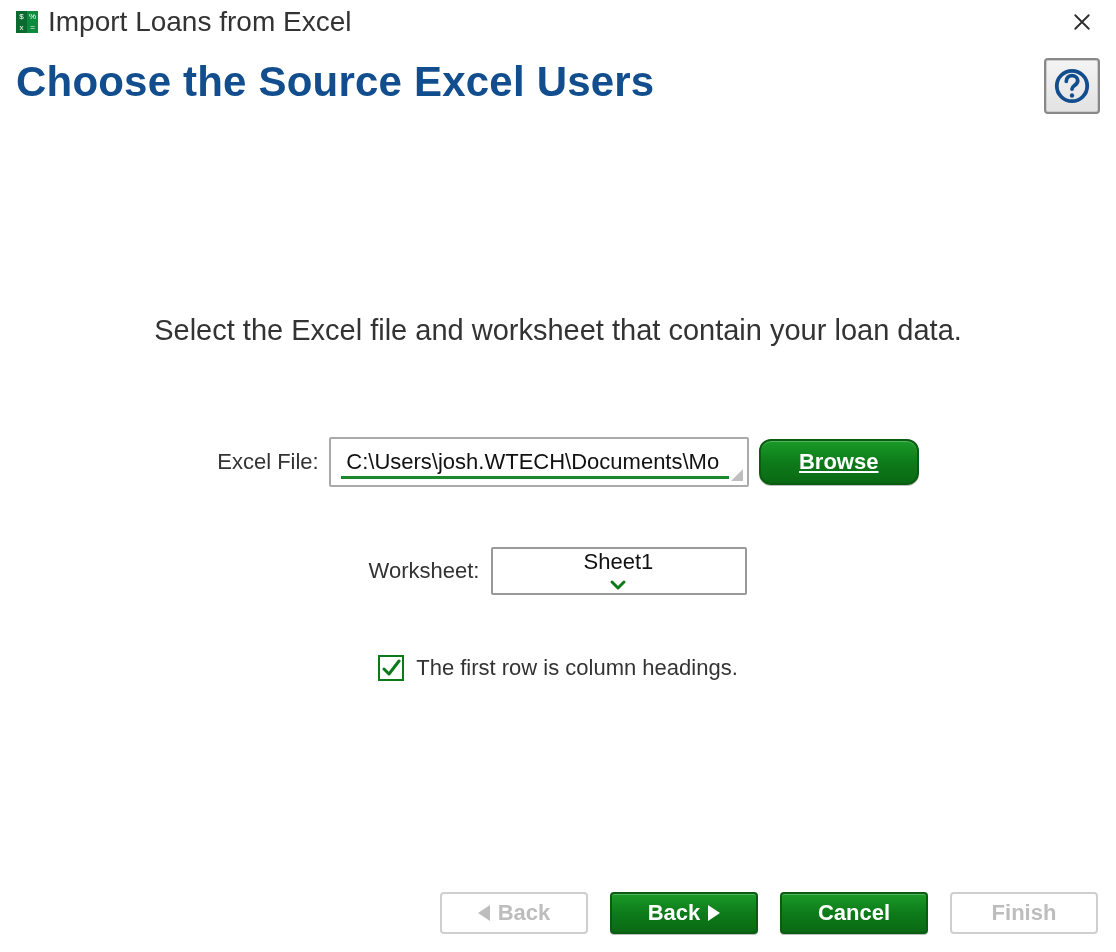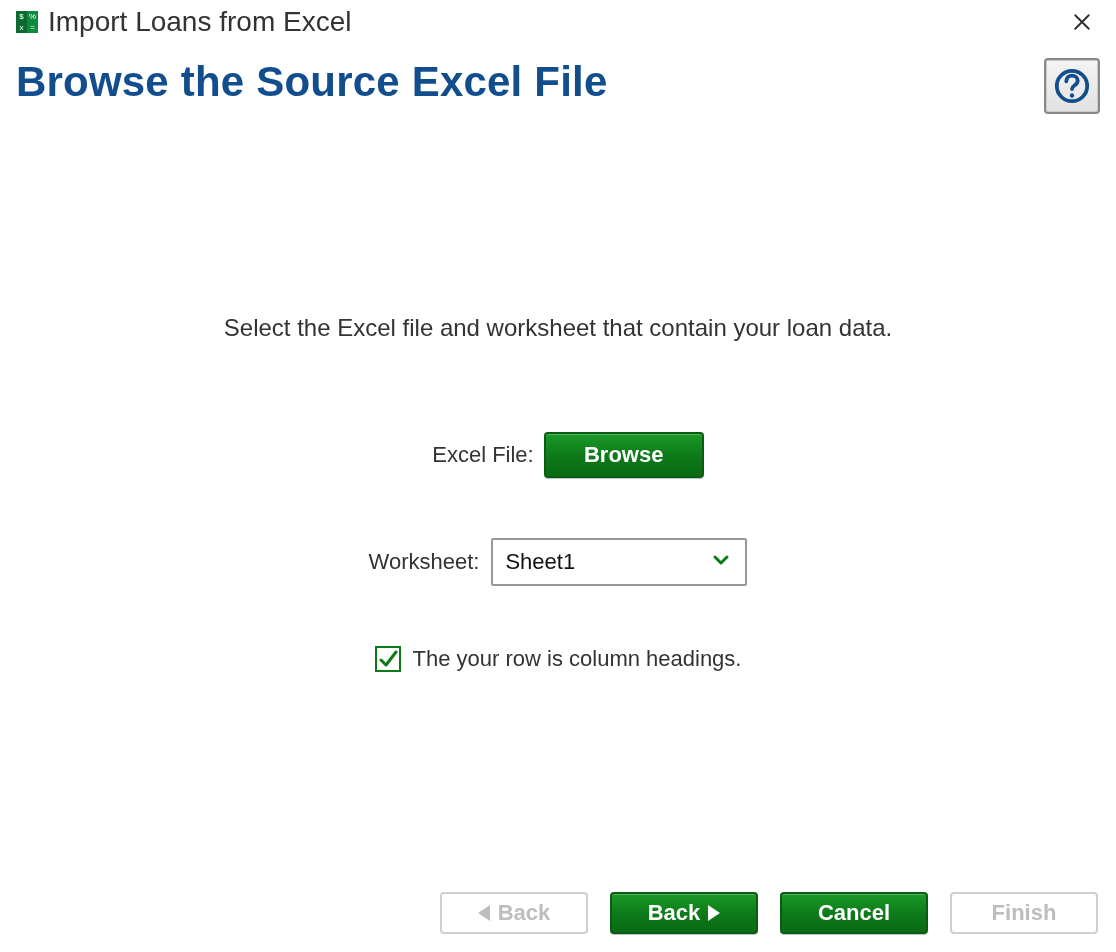--- a/index.html
+++ b/index.html
@@ -13,31 +13,31 @@
   .app-icon .q3 { background:#0b6a2f; }
   .app-icon .q4 { background:#0d8a3d; }
   .title-text { font-size:28px; color:#333; }
   .close-btn { width:44px; height:36px; display:flex; align-items:center; justify-content:center; cursor:pointer; }
   .close-btn svg { width:18px; height:18px; }
   .header-row { display:flex; align-items:flex-start; justify-content:space-between; padding:14px 16px 0 16px; }
   .page-title { font-size:42px; font-weight:700; color:#124e8e; margin:0; letter-spacing:0.2px; }
   .help-btn { width:56px; height:56px; border:2px solid #888; border-radius:4px; background:linear-gradient(#f4f4f4,#e2e2e2); display:flex; align-items:center; justify-content:center; cursor:pointer; box-shadow:inset 0 0 0 1px #ccc; }
   .help-btn svg { width:38px; height:38px; }
   .content { padding-top:200px; text-align:center; }
-  .instruction { font-size:24px; color:#333; }
+  .instruction { font-size:29px; color:#333; }
   .file-row { display:flex; align-items:center; justify-content:center; gap:10px; margin-top:90px;margin-left:20px; }
   .label { font-size:22px; color:#333; }
   .file-input { width:420px; height:50px; border:2px solid #aaa; border-radius:2px; position:relative; background:#fff; overflow:hidden; }
   .file-input .txt { position:absolute; left:10px; right:22px; top:0; height:46px; line-height:46px; font-size:22px; color:#111; white-space:nowrap; overflow:hidden; }
   .file-input .underline { position:absolute; left:10px; right:18px; bottom:6px; height:3px; background:#1b8a2d; }
   .file-input .resize { position:absolute; right:4px; bottom:4px; width:14px; height:14px; }
   .file-input .resize::before { content:""; position:absolute; right:0; bottom:0; width:0; height:0; border-left:12px solid transparent; border-bottom:12px solid #8a8a8a; opacity:.55; }
-  .browse-btn { width:160px; height:46px; border:2px solid #0a5c12; border-radius:4px; background:linear-gradient(#1a9a28,#0d7a19 52%,#0a6a14); color:#fff; font-weight:700; font-size:22px; display:flex; align-items:center; justify-content:center; cursor:pointer; box-shadow:0 1px 0 rgba(0,0,0,.25), inset 0 1px 0 rgba(255,255,255,.25); }
+  .browse-btn { width:160px; height:46px; border:2px solid #0a5c12; border-radius:12px; background:linear-gradient(#1a9a28,#0d7a19 52%,#0a6a14); color:#fff; font-weight:700; font-size:22px; display:flex; align-items:center; justify-content:center; cursor:pointer; box-shadow:0 1px 0 rgba(0,0,0,.25), inset 0 1px 0 rgba(255,255,255,.25);text-decoration:underline; }
   .ws-row { display:flex; align-items:center; justify-content:center; gap:12px; margin-top:60px; }
-  .select { width:256px; height:48px; border:2px solid #999; border-radius:2px; display:flex; align-items:center; justify-content:space-between; padding:0 14px 0 12px; cursor:pointer; background:#fff; }
+  .select { width:256px; height:48px; border:2px solid #999; border-radius:2px; display:flex; align-items:center; justify-content:space-between; padding:0 14px 0 12px; cursor:pointer; background:#fff;flex-direction:column; }
   .select .sel-text { font-size:22px; color:#111; }
   .select .caret svg { width:20px; height:20px; }
   .chk-row { display:flex; align-items:center; justify-content:center; gap:12px; margin-top:60px; }
   .checkbox { width:26px; height:26px; border:2px solid #0d7a19; display:flex; align-items:center; justify-content:center; cursor:pointer; background:#fff; }
   .checkbox svg { width:20px; height:20px; }
   .chk-label { font-size:22px; color:#333; }
   .footer { position:absolute; bottom:18px; left:0; right:0; display:flex; justify-content:flex-end; gap:22px; padding-right:18px;margin-top:20px; }
   .btn { height:42px; min-width:148px; border-radius:4px; font-size:22px; font-weight:700; display:flex; align-items:center; justify-content:center; gap:8px; cursor:pointer; }
   .btn-disabled { border:2px solid #cfcfcf; background:#fff; color:#bdbdbd; cursor:default; }
   .btn-green { border:2px solid #0a5c12; background:linear-gradient(#1a9a28,#0d7a19 52%,#0a6a14); color:#fff; box-shadow:0 1px 0 rgba(0,0,0,.25), inset 0 1px 0 rgba(255,255,255,.25); }
@@ -61,35 +61,40 @@
     <div class="title-text">Import Loans from Excel</div>
   </div>
   <div class="close-btn">
     <svg viewBox="0 0 16 16">
           <path d="M2 2 L14 14 M14 2 L2 14" stroke="#2b2b2b" stroke-width="1.6" fill="none" stroke-linecap="round"></path>
         </svg>
   </div>
 </div>
 
 <div class="header-row">
-  <h1 class="page-title">Browse the Source Excel File</h1>
+  <h1 class="page-title">Choose the Source Excel Users</h1>
   <div class="help-btn">
     <svg viewBox="0 0 40 40">
       <circle cx="20" cy="20" r="16" fill="none" stroke="#124e8e" stroke-width="4"></circle>
       <path d="M14 15c0-3.4 2.7-6 6-6s6 2.4 6 5.4c0 2.6-1.6 3.8-3.4 5.1-1.4 1-2.6 1.9-2.6 3.7" fill="none" stroke="#124e8e" stroke-width="4" stroke-linecap="round"></path>
       <circle cx="20" cy="30" r="2.3" fill="#124e8e"></circle>
     </svg>
   </div>
 </div>
 
 <div class="content">
   <div class="instruction">Select the Excel file and worksheet that contain your loan data.</div>
 
   <div class="file-row">
     <div class="label">Excel File:</div>
+    <div class="file-input">
+      <div class="txt">C:\Users\josh.WTECH\Documents\Mo</div>
+      <div class="underline"></div>
+      <div class="resize"></div>
+    </div>
     <div class="browse-btn">
       <span>Browse</span>
     </div>
   </div>
 
   <div class="ws-row">
     <div class="label">Worksheet:</div>
     <div class="select">
       <span class="sel-text">Sheet1</span>
       <span class="caret">
@@ -99,21 +104,21 @@
       </span>
     </div>
   </div>
 
   <div class="chk-row">
     <div class="checkbox">
       <svg viewBox="0 0 20 20">
             <path d="M3 11 L8 16 L18 3" fill="none" stroke="#0d7a19" stroke-width="3" stroke-linecap="round" stroke-linejoin="round"></path>
           </svg>
     </div>
-    <div class="chk-label">The your row is column headings.</div>
+    <div class="chk-label">The first row is column headings.</div>
   </div>
 </div>
 
 <div class="footer">
   <div class="btn btn-disabled">
     <span class="tri-left"></span>
     <span>Back</span>
   </div>
   <div class="btn btn-green">
     <span>Back</span>

